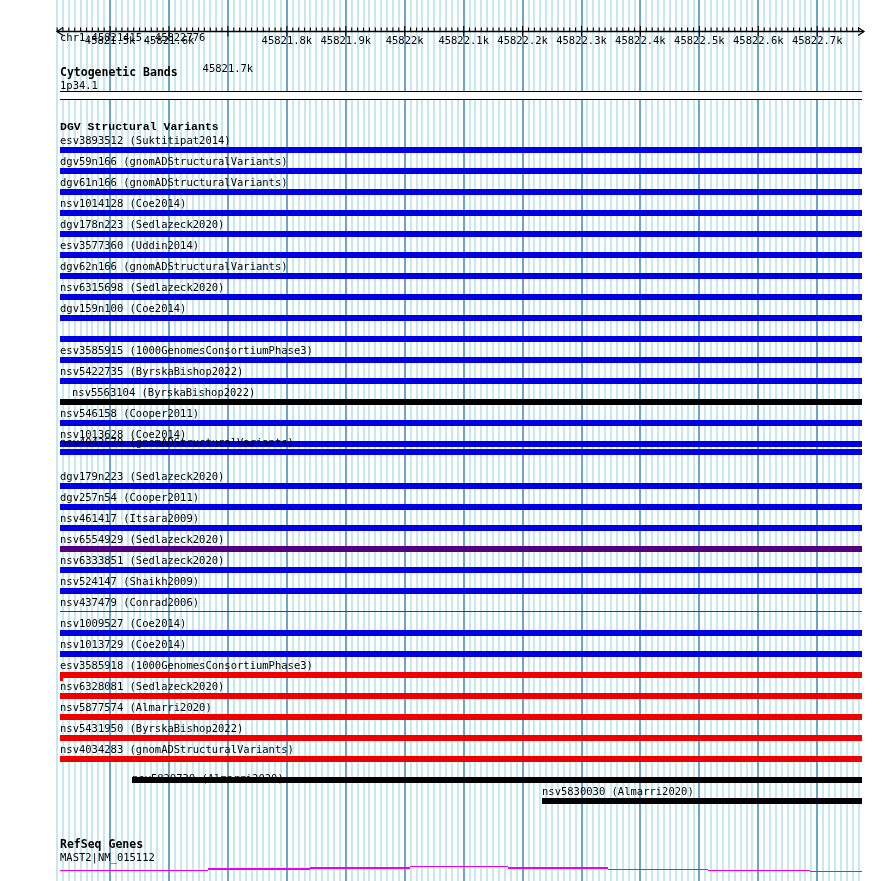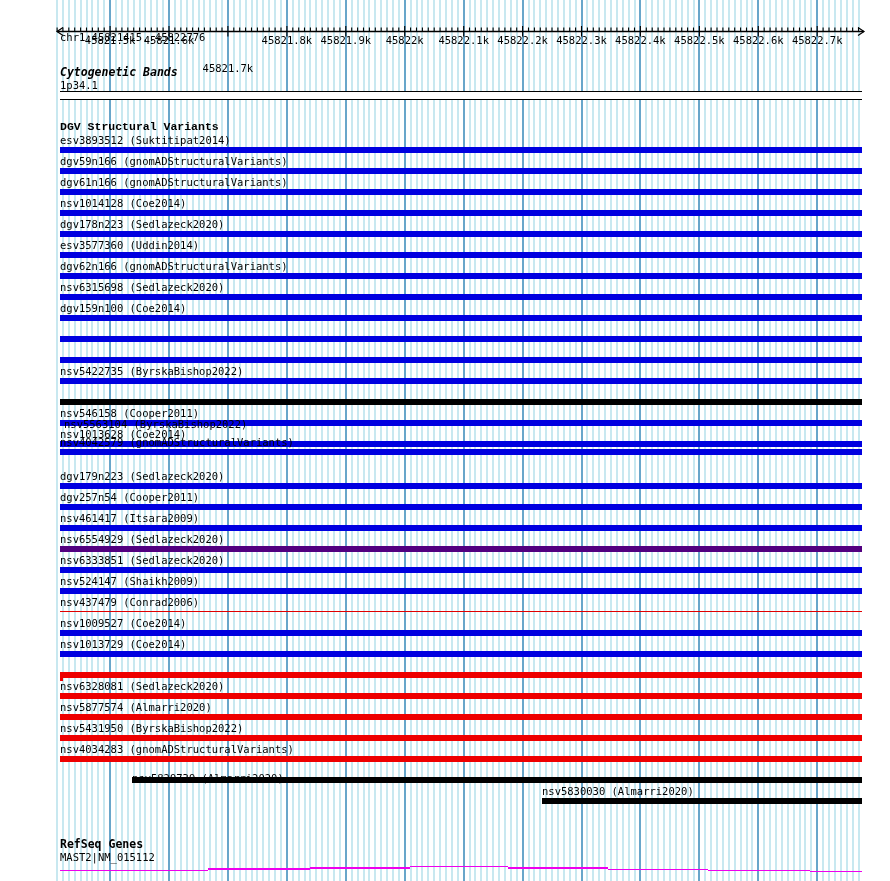--- a/index.html
+++ b/index.html
@@ -11,21 +11,21 @@
   }
   #grid-layer{position:absolute;left:0;top:0;width:890px;height:881px;z-index:0;}
   .gline{position:absolute;top:0;height:881px;}
   .gline.minor{width:2px;}
   .gline.major{width:2px;}
   .lyr{position:absolute;z-index:2;white-space:nowrap;}
   #region-title{left:60px;top:11px;margin-top:20px;}
   #ruler-svg{position:absolute;left:0;top:0;z-index:2;}
   .tick-label{position:absolute;top:34px;transform:translateX(-50%);z-index:2;white-space:nowrap;}
   .section-heading{position:absolute;left:60px;font-weight:bold;font-size:11.5px;z-index:2;white-space:nowrap;}
-  #cyto-heading{top:66px;font-style:italic;}
+  #cyto-heading{top:66px;}
   #cyto-band-label{left:60px;top:79px;}
   #cyto-band-box{
     position:absolute;left:60px;top:91px;width:802px;height:9px;box-sizing:border-box;
     background:#ffffff;border-top:1.5px solid #000;border-bottom:1.5px solid #000;z-index:1;
   }
   #dgv-heading{top:120px;font-family:Liberation Mono, monospace;}
   #variant-rows{position:absolute;left:0;top:134px;width:890px;z-index:1;}
   .vrow{position:absolute;left:0;width:890px;height:21px;}
   .vlabel{position:absolute;top:0;z-index:2;white-space:nowrap;text-align:center;}
   .vbar{position:absolute;top:13px;height:6px;}
@@ -377,28 +377,29 @@
       <div class="vbar" style="left: 60px; width: 802px; background: rgb(0, 0, 224);"></div>
     </div>
     <div class="vrow" style="top: 168px;">
       <span class="vlabel" style="left: 60px;">dgv159n100 (Coe2014)</span>
       <div class="vbar" style="left: 60px; width: 802px; background: rgb(0, 0, 224);"></div>
     </div>
     <div class="vrow" style="top: 189px;">
       <div class="vbar" style="left: 60px; width: 802px; background: rgb(0, 0, 224);"></div>
     </div>
     <div class="vrow" style="top: 210px;">
+      <span class="vlabel" style="left: 60px;">esv3585915 (1000GenomesConsortiumPhase3)</span>
       <div class="vbar" style="left: 60px; width: 802px; background: rgb(0, 0, 224);"></div>
     </div>
     <div class="vrow" style="top: 231px;">
       <span class="vlabel" style="left: 60px;">nsv5422735 (ByrskaBishop2022)</span>
       <div class="vbar" style="left: 60px; width: 802px; background: rgb(0, 0, 224);"></div>
     </div>
     <div class="vrow" style="top: 252px;">
-      <span class="vlabel" style="left: 64px; margin-top: 32px;">nsv5563104 (ByrskaBishop2022)</span>
+      <span class="vlabel" style="left: 72px;">nsv5563104 (ByrskaBishop2022)</span>
       <div class="vbar" style="left: 60px; width: 802px; background: rgb(0, 0, 0);"></div>
     </div>
     <div class="vrow" style="top: 273px;">
       <span class="vlabel" style="left: 60px;">nsv546158 (Cooper2011)</span>
       <div class="vbar" style="left: 60px; width: 802px; background: rgb(0, 0, 224);"></div>
     </div>
     <div class="vrow" style="top: 294px;">
       <span class="vlabel" style="left: 60px;">nsv1013628 (Coe2014)</span>
       <div class="vbar" style="left: 60px; width: 802px; background: rgb(0, 0, 224);"></div>
     </div>
@@ -436,20 +437,21 @@
     </div>
     <div class="vrow" style="top: 483px;">
       <span class="vlabel" style="left: 60px;">nsv1009527 (Coe2014)</span>
       <div class="vbar" style="left: 60px; width: 802px; background: rgb(0, 0, 224);"></div>
     </div>
     <div class="vrow" style="top: 504px;">
       <span class="vlabel" style="left: 60px;">nsv1013729 (Coe2014)</span>
       <div class="vbar" style="left: 60px; width: 802px; background: rgb(0, 0, 224);"></div>
     </div>
     <div class="vrow" style="top: 525px;">
+      <span class="vlabel" style="left: 60px;">esv3585918 (1000GenomesConsortiumPhase3)</span>
       <div class="vbar" style="left: 60px; width: 802px; background: rgb(238, 0, 0);"></div>
       <div class="vnotch" style="left: 60px; background: rgb(238, 0, 0);"></div>
     </div>
     <div class="vrow" style="top: 546px;">
       <span class="vlabel" style="left: 60px;">nsv6328081 (Sedlazeck2020)</span>
       <div class="vbar" style="left: 60px; width: 802px; background: rgb(238, 0, 0);"></div>
     </div>
     <div class="vrow" style="top: 567px;">
       <span class="vlabel" style="left: 60px;">nsv5877574 (Almarri2020)</span>
       <div class="vbar" style="left: 60px; width: 802px; background: rgb(238, 0, 0);"></div>

